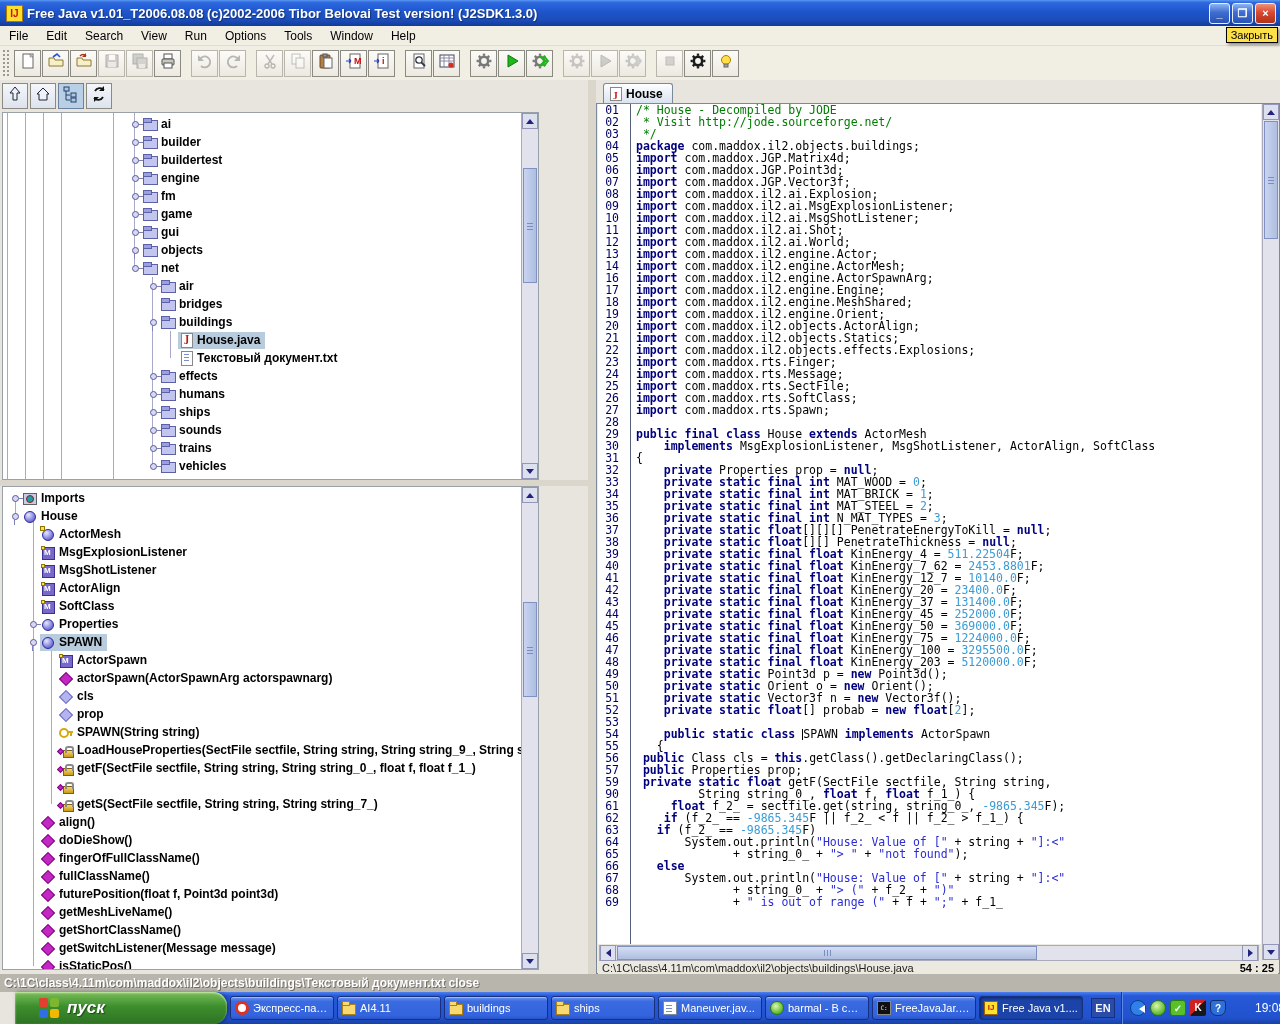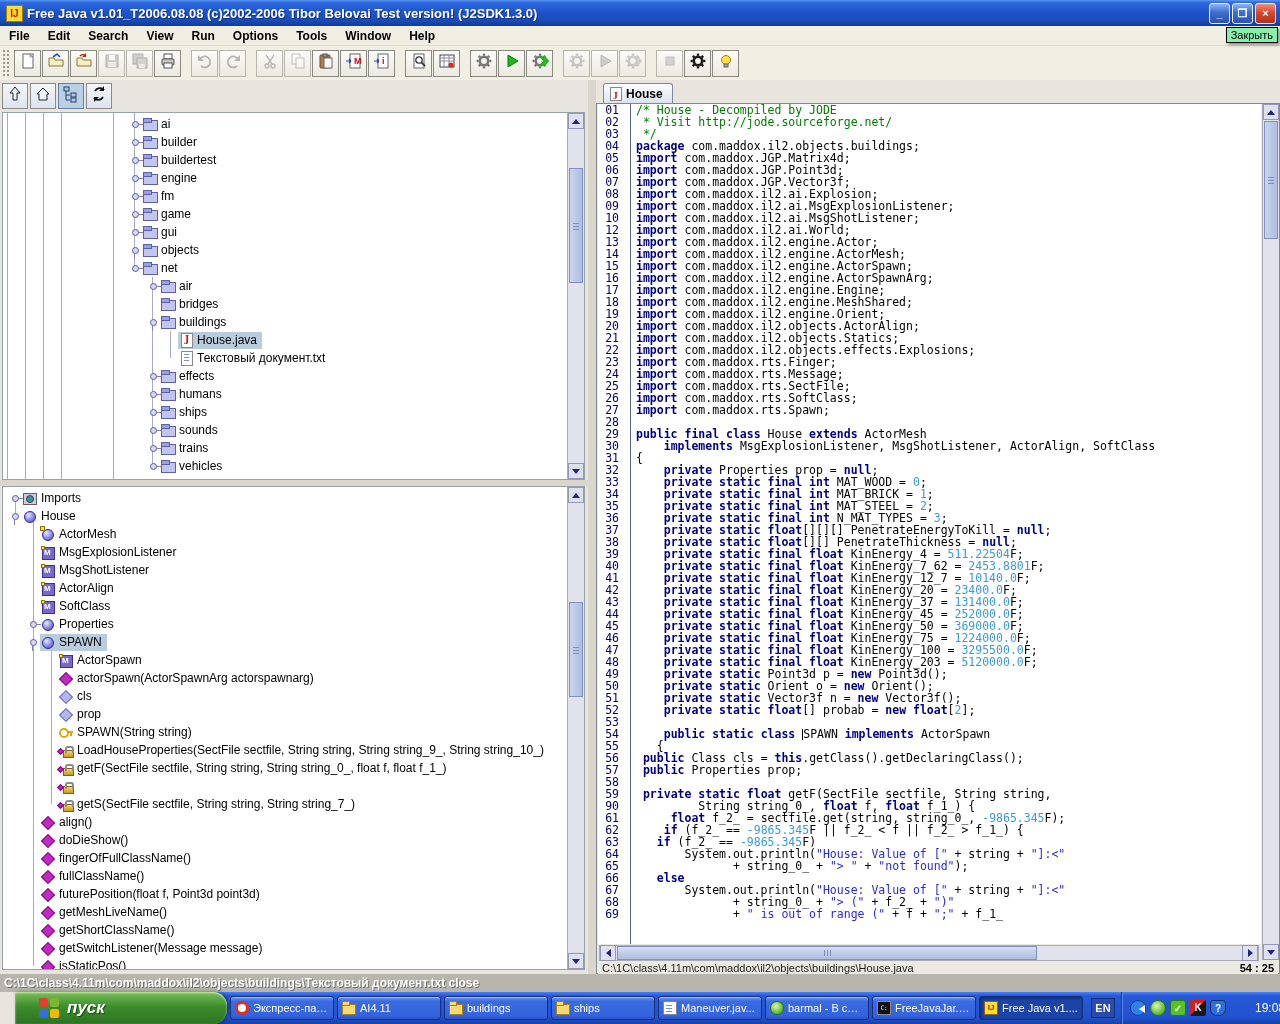--- a/index.html
+++ b/index.html
@@ -13,27 +13,27 @@
     background:linear-gradient(180deg,#5A96F0 0%,#2E68DE 10%,#1E55CC 45%,#1C4DBA 75%,#123C9A 100%);
     display:flex;align-items:center;padding:0 4px;}
   #app-icon{width:17px;height:17px;background:#FFDE2E;border:1px solid #A87800;
     color:#CC1010;font:bold 10px/15px "Liberation Sans",sans-serif;text-align:center;margin:0 4px 0 2px;}
   #title-text{color:#fff;font-weight:bold;font-size:13px;text-shadow:1px 1px 1px #123078;white-space:nowrap;}
   .winbtn{width:21px;height:21px;margin-left:2px;border-radius:3px;border:1px solid #E8F0FC;
     background:linear-gradient(180deg,#8CB4F4,#3E6CD0 45%,#2A54B4);color:#fff;
     font:bold 11px/19px "Liberation Sans",sans-serif;text-align:center;}
   .winbtn.close{background:linear-gradient(180deg,#F09078,#D64A30 45%,#B03018);}
   #titlebar .spacer{flex:1;}
-  #tooltip-close{position:absolute;right:2px;top:27px;background:#86efac;border:1px solid #000;
+  #tooltip-close{position:absolute;right:2px;top:27px;background:#fde047;border:1px solid #000;
     font-size:11px;padding:1px 4px;color:#000;box-shadow:2px 2px 3px rgba(0,0,0,.4);z-index:50;}
 
   
   #menubar{position:absolute;left:0;top:26px;width:1280px;height:20px;background:#F1EEE4;
     display:flex;align-items:center;border-bottom:1px solid #E0DCD0;}
-  .menu-item{font-weight:bold;font-size:12px;color:#000;padding:2px 9px;}
+  .menu-item{font-weight:normal;font-size:12px;color:#000;padding:2px 9px;}
 
   
   #toolbar{position:absolute;left:0;top:46px;width:1280px;height:34px;background:#F1EEE4;
     display:flex;align-items:center;padding-left:2px;}
   #toolbar .grip{width:8px;height:28px;margin-right:4px;
     background-image:radial-gradient(#9A9A92 25%,transparent 26%);background-size:4px 4px;}
   .tbtn{width:27px;height:27px;border:1px solid #8A8A82;background:linear-gradient(180deg,#FCFBF8,#ECE9E0);
     display:flex;align-items:center;justify-content:center;margin-right:1px;}
   .tbtn.disabled{border-color:#B8B5AC;}
   .tbtn.disabled svg{filter:grayscale(1) opacity(.38);}
@@ -42,21 +42,21 @@
   
   #main{position:absolute;left:0;top:80px;width:1280px;height:894px;background:#E8E5DE;}
 
   
   #navbar{position:absolute;left:0;top:0;width:588px;height:32px;display:flex;align-items:center;padding-left:2px;}
   .nbtn{width:26px;height:26px;border:1px solid #8A8A82;background:linear-gradient(180deg,#F4F6FA,#DDE3EE);
     display:flex;align-items:center;justify-content:center;margin-right:2px;}
   .nbtn.active{background:#B8CFE5;border-color:#6A82A0;}
 
   
-  .treepanel{position:absolute;left:2px;width:583px;background:#fff;border:1px solid #98A0A8;overflow:hidden;}
+  .treepanel{position:absolute;left:2px;width:537px;background:#fff;border:1px solid #98A0A8;overflow:hidden;font-weight:bold;}
   #filetree-panel{top:32px;height:368px;}
   #classtree-panel{top:406px;height:484px;}
   .treerows{position:absolute;left:0;top:2px;right:17px;bottom:0;overflow:hidden;}
   .trow{display:flex;align-items:center;height:18px;font-size:12px;color:#000;white-space:nowrap;}
   .trow .sp{flex:0 0 auto;height:1px;}
   .selwrap{display:flex;align-items:center;height:17px;padding-right:2px;}
   .trow.sel .selwrap{background:#B9CCDE;}
   .lbl{padding:0 3px;}
   .gl{position:absolute;width:1px;background:#A8A8C8;}
 
@@ -971,24 +971,24 @@
             <div class="cl"><span class="ln">01</span><span class="cd"><span class="seg-c">/* House - Decompiled by JODE</span></span></div>
             <div class="cl"><span class="ln">02</span><span class="cd"><span class="seg-c"> * Visit http://jode.sourceforge.net/</span></span></div>
             <div class="cl"><span class="ln">03</span><span class="cd"><span class="seg-c"> */</span></span></div>
             <div class="cl"><span class="ln">04</span><span class="cd"><span class="seg-k">package</span><span class="seg-p"> com.maddox.il2.objects.buildings;</span></span></div>
             <div class="cl"><span class="ln">05</span><span class="cd"><span class="seg-k">import</span><span class="seg-p"> com.maddox.JGP.Matrix4d;</span></span></div>
             <div class="cl"><span class="ln">06</span><span class="cd"><span class="seg-k">import</span><span class="seg-p"> com.maddox.JGP.Point3d;</span></span></div>
             <div class="cl"><span class="ln">07</span><span class="cd"><span class="seg-k">import</span><span class="seg-p"> com.maddox.JGP.Vector3f;</span></span></div>
             <div class="cl"><span class="ln">08</span><span class="cd"><span class="seg-k">import</span><span class="seg-p"> com.maddox.il2.ai.Explosion;</span></span></div>
             <div class="cl"><span class="ln">09</span><span class="cd"><span class="seg-k">import</span><span class="seg-p"> com.maddox.il2.ai.MsgExplosionListener;</span></span></div>
             <div class="cl"><span class="ln">10</span><span class="cd"><span class="seg-k">import</span><span class="seg-p"> com.maddox.il2.ai.MsgShotListener;</span></span></div>
+            <div class="cl"><span class="ln">11</span><span class="cd"><span class="seg-k">import</span><span class="seg-p"> com.maddox.il2.ai.Shot;</span></span></div>
             <div class="cl"><span class="ln">12</span><span class="cd"><span class="seg-k">import</span><span class="seg-p"> com.maddox.il2.ai.World;</span></span></div>
             <div class="cl"><span class="ln">13</span><span class="cd"><span class="seg-k">import</span><span class="seg-p"> com.maddox.il2.engine.Actor;</span></span></div>
             <div class="cl"><span class="ln">14</span><span class="cd"><span class="seg-k">import</span><span class="seg-p"> com.maddox.il2.engine.ActorMesh;</span></span></div>
-            <div class="cl"><span class="ln">15</span><span class="cd"><span class="seg-k">import</span><span class="seg-p"> com.maddox.il2.engine.ActorSpawn;</span></span></div>
             <div class="cl"><span class="ln">16</span><span class="cd"><span class="seg-k">import</span><span class="seg-p"> com.maddox.il2.engine.ActorSpawnArg;</span></span></div>
             <div class="cl"><span class="ln">17</span><span class="cd"><span class="seg-k">import</span><span class="seg-p"> com.maddox.il2.engine.Engine;</span></span></div>
             <div class="cl"><span class="ln">18</span><span class="cd"><span class="seg-k">import</span><span class="seg-p"> com.maddox.il2.engine.MeshShared;</span></span></div>
             <div class="cl"><span class="ln">19</span><span class="cd"><span class="seg-k">import</span><span class="seg-p"> com.maddox.il2.engine.Orient;</span></span></div>
             <div class="cl"><span class="ln">20</span><span class="cd"><span class="seg-k">import</span><span class="seg-p"> com.maddox.il2.objects.ActorAlign;</span></span></div>
             <div class="cl"><span class="ln">21</span><span class="cd"><span class="seg-k">import</span><span class="seg-p"> com.maddox.il2.objects.Statics;</span></span></div>
             <div class="cl"><span class="ln">22</span><span class="cd"><span class="seg-k">import</span><span class="seg-p"> com.maddox.il2.objects.effects.Explosions;</span></span></div>
             <div class="cl"><span class="ln">23</span><span class="cd"><span class="seg-k">import</span><span class="seg-p"> com.maddox.rts.Finger;</span></span></div>
             <div class="cl"><span class="ln">24</span><span class="cd"><span class="seg-k">import</span><span class="seg-p"> com.maddox.rts.Message;</span></span></div>
             <div class="cl"><span class="ln">25</span><span class="cd"><span class="seg-k">import</span><span class="seg-p"> com.maddox.rts.SectFile;</span></span></div>
@@ -1017,21 +1017,20 @@
             <div class="cl"><span class="ln">48</span><span class="cd"><span class="seg-p">    </span><span class="seg-k">private static final float</span><span class="seg-p"> KinEnergy_203 = </span><span class="seg-n">5120000.0</span><span class="seg-p">F;</span></span></div>
             <div class="cl"><span class="ln">49</span><span class="cd"><span class="seg-p">    </span><span class="seg-k">private static</span><span class="seg-p"> Point3d p = </span><span class="seg-k">new</span><span class="seg-p"> Point3d();</span></span></div>
             <div class="cl"><span class="ln">50</span><span class="cd"><span class="seg-p">    </span><span class="seg-k">private static</span><span class="seg-p"> Orient o = </span><span class="seg-k">new</span><span class="seg-p"> Orient();</span></span></div>
             <div class="cl"><span class="ln">51</span><span class="cd"><span class="seg-p">    </span><span class="seg-k">private static</span><span class="seg-p"> Vector3f n = </span><span class="seg-k">new</span><span class="seg-p"> Vector3f();</span></span></div>
             <div class="cl"><span class="ln">52</span><span class="cd"><span class="seg-p">    </span><span class="seg-k">private static float</span><span class="seg-p">[] probab = </span><span class="seg-k">new float</span><span class="seg-p">[</span><span class="seg-n">2</span><span class="seg-p">];</span></span></div>
             <div class="cl"><span class="ln">53</span><span class="cd"></span></div>
             <div class="cl"><span class="ln">54</span><span class="cd"><span class="seg-p">    </span><span class="seg-k">public static class</span><span class="seg-p"> </span><span class="seg-caret"></span><span class="seg-p">SPAWN </span><span class="seg-k">implements</span><span class="seg-p"> ActorSpawn</span></span></div>
             <div class="cl"><span class="ln">55</span><span class="cd"><span class="seg-p">   {</span></span></div>
             <div class="cl"><span class="ln">56</span><span class="cd"><span class="seg-p"> </span><span class="seg-k">public</span><span class="seg-p"> Class cls = </span><span class="seg-k">this</span><span class="seg-p">.getClass().getDeclaringClass();</span></span></div>
             <div class="cl"><span class="ln">57</span><span class="cd"><span class="seg-p"> </span><span class="seg-k">public</span><span class="seg-p"> Properties prop;</span></span></div>
-            <div class="cl"><span class="ln">58</span><span class="cd"></span></div>
             <div class="cl"><span class="ln">59</span><span class="cd"><span class="seg-p"> </span><span class="seg-k">private static float</span><span class="seg-p"> getF(SectFile sectfile, String string,</span></span></div>
             <div class="cl"><span class="ln">90</span><span class="cd"><span class="seg-p">         String string_0_, </span><span class="seg-k">float</span><span class="seg-p"> f, </span><span class="seg-k">float</span><span class="seg-p"> f_1_) {</span></span></div>
             <div class="cl"><span class="ln">61</span><span class="cd"><span class="seg-p">     </span><span class="seg-k">float</span><span class="seg-p"> f_2_ = sectfile.get(string, string_0_, </span><span class="seg-n">-9865.345</span><span class="seg-p">F);</span></span></div>
             <div class="cl"><span class="ln">62</span><span class="cd"><span class="seg-p">    </span><span class="seg-k">if</span><span class="seg-p"> (f_2_ == </span><span class="seg-n">-9865.345</span><span class="seg-p">F || f_2_ &lt; f || f_2_ &gt; f_1_) {</span></span></div>
             <div class="cl"><span class="ln">63</span><span class="cd"><span class="seg-p">   </span><span class="seg-k">if</span><span class="seg-p"> (f_2_ == </span><span class="seg-n">-9865.345</span><span class="seg-p">F)</span></span></div>
             <div class="cl"><span class="ln">64</span><span class="cd"><span class="seg-p">       System.out.println(</span><span class="seg-s">"House: Value of ["</span><span class="seg-p"> + string + </span><span class="seg-s">"]:&lt;"</span></span></div>
             <div class="cl"><span class="ln">65</span><span class="cd"><span class="seg-p">              + string_0_ + </span><span class="seg-s">"&gt; "</span><span class="seg-p"> + </span><span class="seg-s">"not found"</span><span class="seg-p">);</span></span></div>
             <div class="cl"><span class="ln">66</span><span class="cd"><span class="seg-p">   </span><span class="seg-k">else</span></span></div>
             <div class="cl"><span class="ln">67</span><span class="cd"><span class="seg-p">       System.out.println(</span><span class="seg-s">"House: Value of ["</span><span class="seg-p"> + string + </span><span class="seg-s">"]:&lt;"</span></span></div>
             <div class="cl"><span class="ln">68</span><span class="cd"><span class="seg-p">              + string_0_ + </span><span class="seg-s">"&gt; ("</span><span class="seg-p"> + f_2_ + </span><span class="seg-s">")"</span></span></div>

